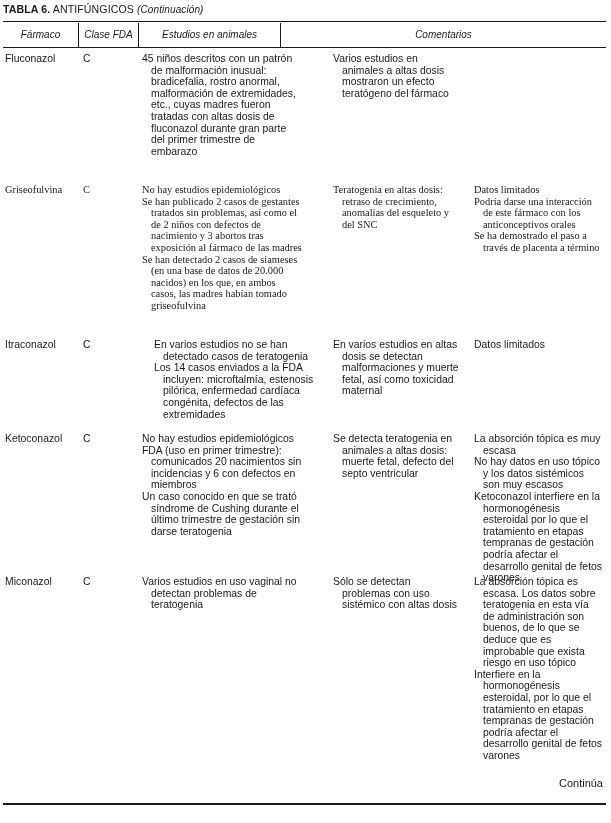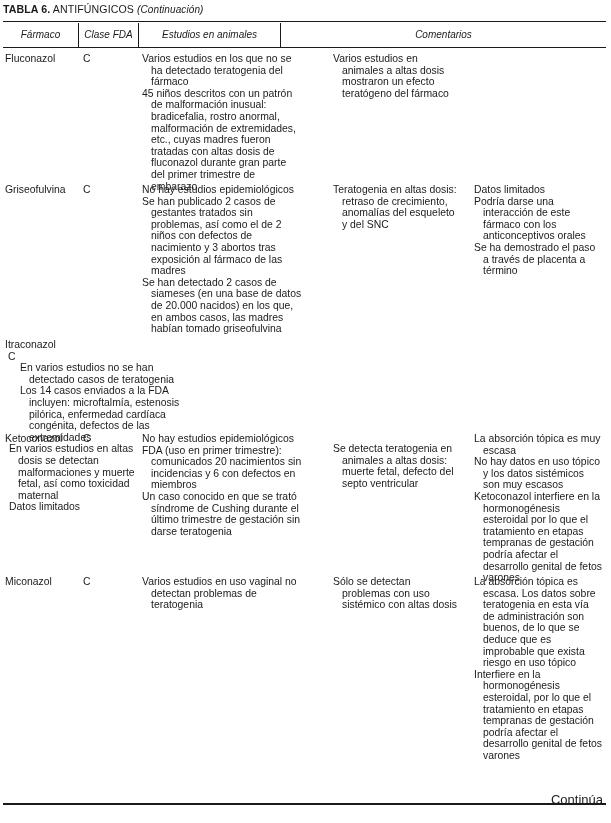--- a/index.html
+++ b/index.html
@@ -15,21 +15,21 @@
   .c1 { width: 75px; } .c2 { width: 59px; } .c3 { width: 190px; } .c4 { width: 141px; } .c5 { flex: 1; }
   .row { position: absolute; left: 3px; right: 5px; display: flex; }
   .cell { box-sizing: border-box; }
   .row .c1 { width: 75px; padding-left: 2px; }
   .row .c2 { width: 59px; padding-left: 5px; }
   .row .c3 { width: 190px; padding-left: 5px; }
   .row .c4 { width: 141px; padding-left: 6px; }
   .row .c5 { flex: 1; padding-left: 6px; }
   .item { padding-left: 9px; text-indent: -9px; }
   .bottomline { position: absolute; left: 3px; right: 5px; top: 803px; border-top: 2.5px solid #1a1a1a; }
-  .continua { position: absolute; right: 8px; top: 794px; font-size: 13px; margin-left: 20px; }
+  .continua { position: absolute; right: 8px; top: 778px; font-size: 11px; margin-left: 20px; }
 </style>
 </head>
 <body>
 
 <div class="title">
   <b>TABLA 6.</b>
   <span>ANTIFÚNGICOS</span>
   <span class="cont">(Continuación)</span>
 </div>
 
@@ -41,34 +41,33 @@
   <div class="hcell c4">Estudios en animales</div>
   <div class="hcell c5">Comentarios</div>
 </div>
 
 <div id="rows">
     <div class="row" style="top: 53px;">
       <div class="cell c1">Fluconazol</div>
       <div class="cell c2">C</div>
       <div class="cell c3">
         <div style="width: 160px;">
-          <div class="item">Varios estudios en los que no se ha detectado teratogenia del fármaco</div>
           <div class="item">45 niños descritos con un patrón de malformación inusual: bradicefalia, rostro anormal, malformación de extremidades, etc., cuyas madres fueron tratadas con altas dosis de fluconazol durante gran parte del primer trimestre de embarazo</div>
         </div>
       </div>
       <div class="cell c4">
         <div style="width: 128px;">
           <div class="item">Varios estudios en animales a altas dosis mostraron un efecto teratógeno del fármaco</div>
         </div>
       </div>
       <div class="cell c5">
         <div style="width: 128px;"></div>
       </div>
     </div>
-    <div class="row" style="top: 184px;">
+    <div class="row" style="top: 184px; font-family: Liberation Serif, serif;">
       <div class="cell c1">Griseofulvina</div>
       <div class="cell c2">C</div>
       <div class="cell c3">
         <div style="width: 160px;">
           <div class="item">No hay estudios epidemiológicos</div>
           <div class="item">Se han publicado 2 casos de gestantes tratados sin problemas, así como el de 2 niños con defectos de nacimiento y 3 abortos tras exposición al fármaco de las madres</div>
           <div class="item">Se han detectado 2 casos de siameses (en una base de datos de 20.000 nacidos) en los que, en ambos casos, las madres habían tomado griseofulvina</div>
         </div>
       </div>
       <div class="cell c4">
@@ -77,21 +76,21 @@
         </div>
       </div>
       <div class="cell c5">
         <div style="width: 128px;">
           <div class="item">Datos limitados</div>
           <div class="item">Podría darse una interacción de este fármaco con los anticonceptivos orales</div>
           <div class="item">Se ha demostrado el paso a través de placenta a término</div>
         </div>
       </div>
     </div>
-    <div class="row" style="top: 339px; flex-direction: column;">
+    <div class="row" style="top: 339px;">
       <div class="cell c1">Itraconazol</div>
       <div class="cell c2">C</div>
       <div class="cell c3">
         <div style="width: 160px; margin-left: 12px;">
           <div class="item">En varios estudios no se han detectado casos de teratogenia</div>
           <div class="item">Los 14 casos enviados a la FDA incluyen: microftalmía, estenosis pilórica, enfermedad cardíaca congénita, defectos de las extremidades</div>
         </div>
       </div>
       <div class="cell c4">
         <div style="width: 128px;">
@@ -108,21 +107,21 @@
       <div class="cell c1">Ketoconazol</div>
       <div class="cell c2">C</div>
       <div class="cell c3">
         <div style="width: 160px;">
           <div class="item">No hay estudios epidemiológicos</div>
           <div class="item">FDA (uso en primer trimestre): comunicados 20 nacimientos sin incidencias y 6 con defectos en miembros</div>
           <div class="item">Un caso conocido en que se trató síndrome de Cushing durante el último trimestre de gestación sin darse teratogenia</div>
         </div>
       </div>
       <div class="cell c4">
-        <div style="width: 128px; margin-top: 10px;">
+        <div style="width: 128px;">
           <div class="item">Se detecta teratogenia en animales a altas dosis: muerte fetal, defecto del septo ventricular</div>
         </div>
       </div>
       <div class="cell c5">
         <div style="width: 128px;">
           <div class="item">La absorción tópica es muy escasa</div>
           <div class="item">No hay datos en uso tópico y los datos sistémicos son muy escasos</div>
           <div class="item">Ketoconazol interfiere en la hormonogénesis esteroidal por lo que el tratamiento en etapas tempranas de gestación podría afectar el desarrollo genital de fetos varones</div>
         </div>
       </div>

